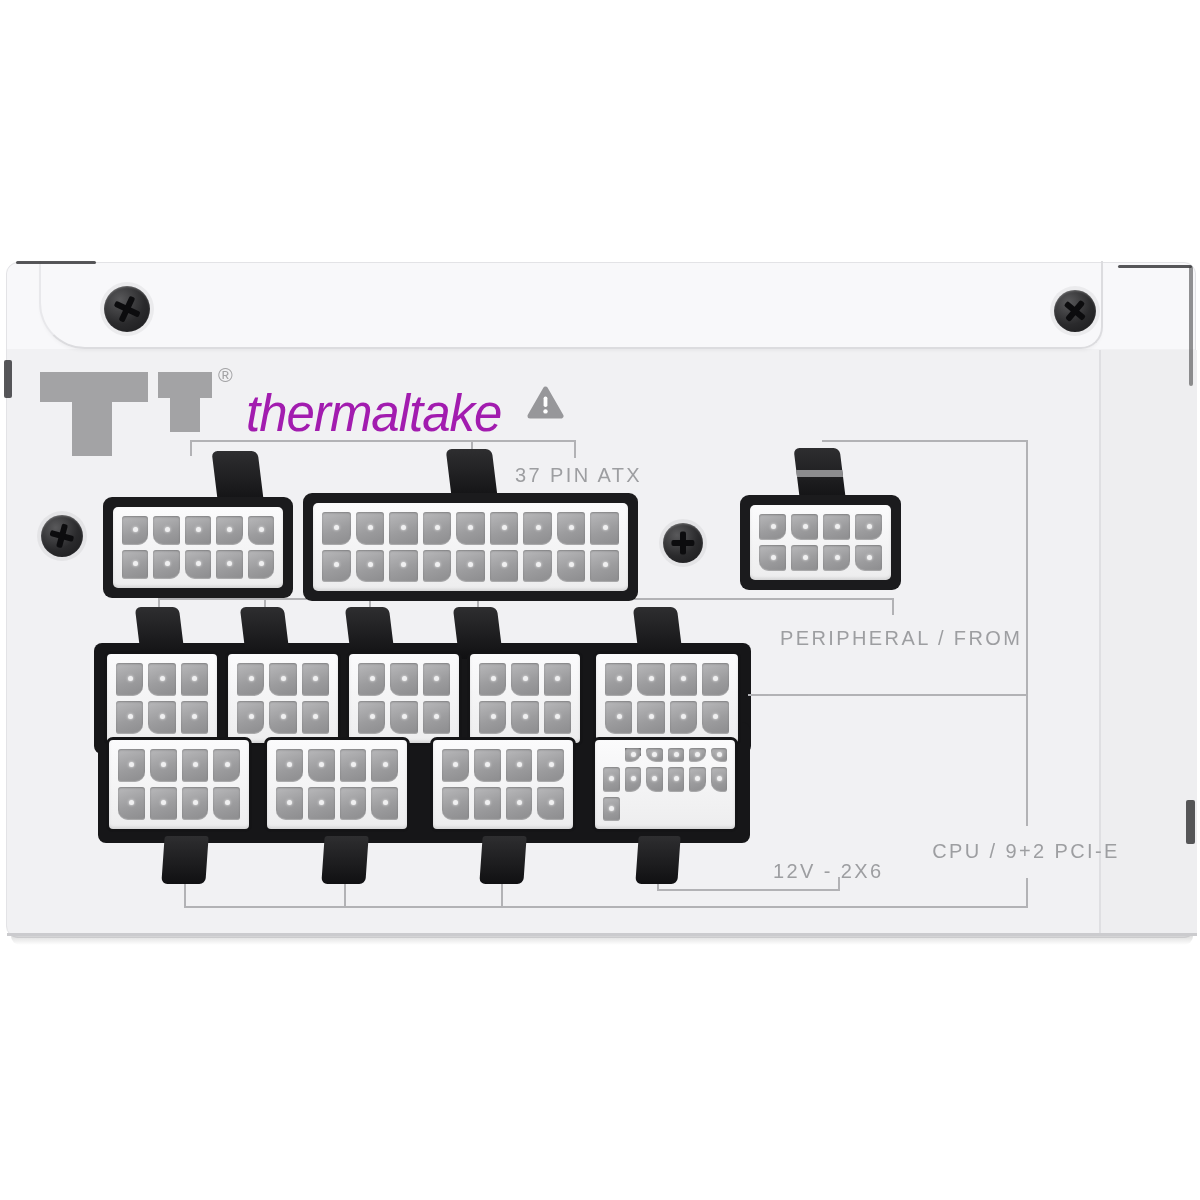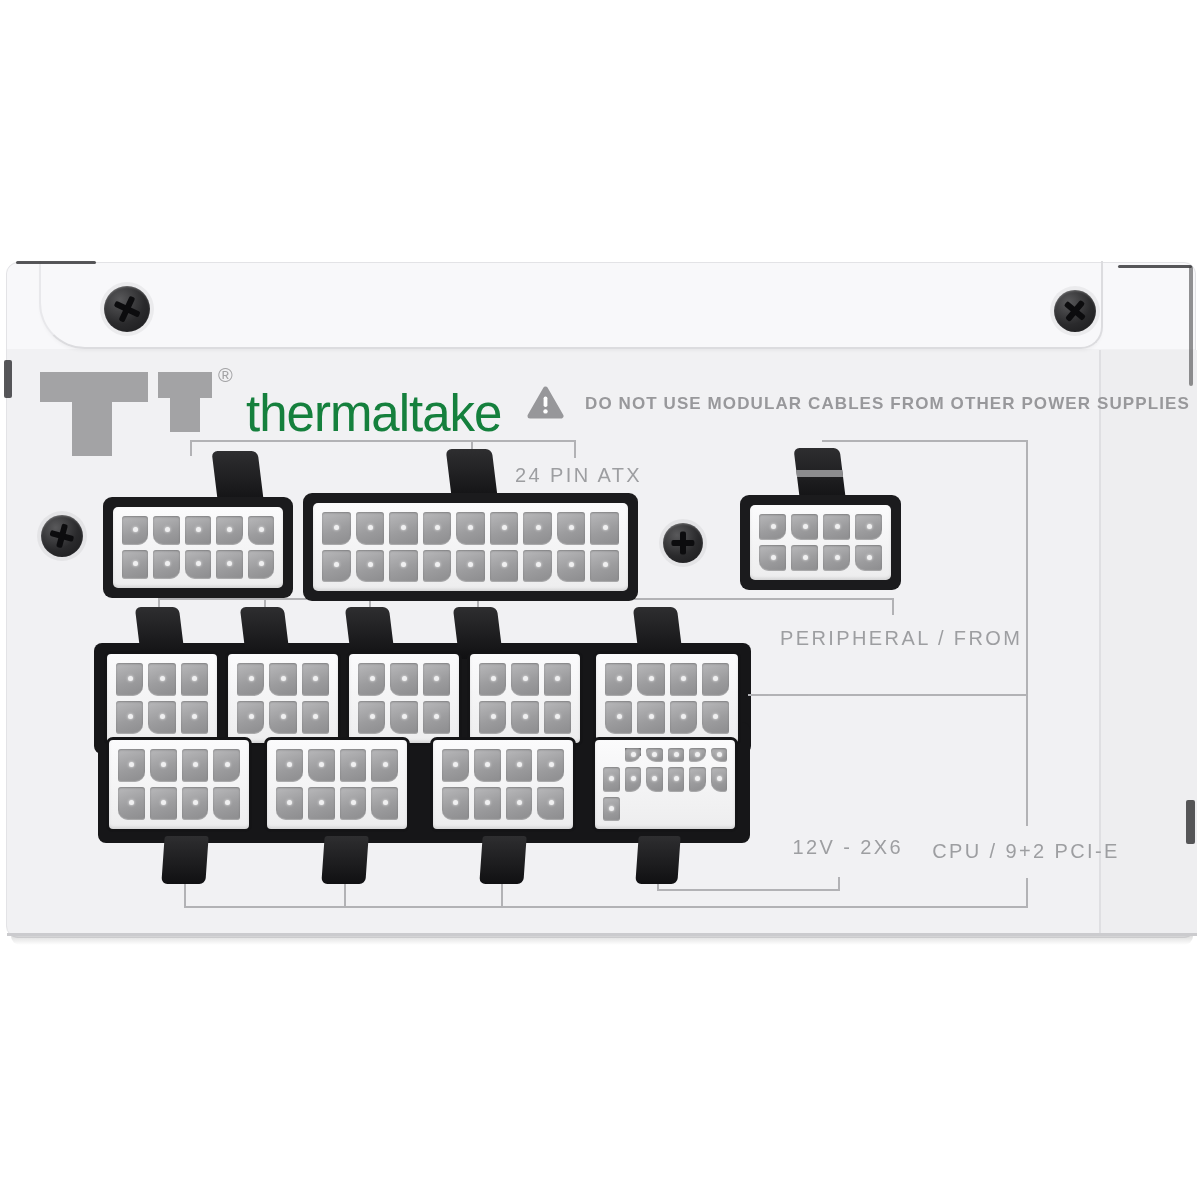--- a/index.html
+++ b/index.html
@@ -35,21 +35,21 @@
   .tab{position:absolute;background:linear-gradient(#2e2e30,#101012);z-index:1;}
   .tab.top{border-radius:6px 6px 3px 3px;transform:skewX(7deg);}
   .tab.bottom{border-radius:3px 3px 6px 6px;transform:skewX(-4deg);}
   .tab .band{position:absolute;left:0;top:38%;width:100%;height:7px;background:#98989a;opacity:.9;}
   .sense-strip{position:absolute;background:#c7c7c9;border-radius:2px;display:flex;
                justify-content:space-around;align-items:center;box-shadow:inset 0 1px 1px rgba(0,0,0,.2);}
   .sense-pin{width:4px;height:8px;background:#4a4a4c;border-radius:1px;}
   .line{position:absolute;background:#b2b2b5;}
   .port-label{position:absolute;color:#9d9ea1;font-size:20px;letter-spacing:2.4px;white-space:nowrap;}
   .brand-emblem div{position:absolute;background:#a3a3a5;}
-  #brand-text{position:absolute;left:246px;top:384px;font-size:51px;color:#15803d;letter-spacing:-1px;}
+  #brand-text{position:absolute;left:246px;top:384px;font-size:51px;color:#a21caf;letter-spacing:-1px;font-style:italic;}
   #brand-reg{position:absolute;left:218px;top:364px;font-size:20px;color:#a3a3a5;}
   #warning{position:absolute;left:527px;top:386px;display:flex;align-items:center;}
   #warning-text{margin-left:21px;color:#98989b;font-size:17px;font-weight:bold;letter-spacing:1.1px;
                 white-space:nowrap;padding-top:2px;}
 </style>
 </head>
 <body>
 
 <div id="stage">
   <div id="psu">
@@ -74,26 +74,25 @@
   </div>
   <div id="brand-reg">®</div>
   <div id="brand-text">thermaltake</div>
 
   <div id="warning">
     <svg width="37" height="33" viewBox="0 0 37 33">
       <polygon points="18.5,3 34,30 3,30" fill="#97979a" stroke="#97979a" stroke-width="5" stroke-linejoin="round"></polygon>
       <rect x="16.6" y="10.5" width="3.8" height="10.5" rx="1.8" fill="#ffffff"></rect>
       <circle cx="18.5" cy="25.4" r="2.2" fill="#ffffff"></circle>
     </svg>
-    <span id="warning-text">DO NOT USE MODULAR CABLES FROM OTHER POWER SUPPLIES</span>
   </div>
 
-  <div class="port-label" style="left:515px;top:464px;">24 PIN ATX</div>
+  <div class="port-label" style="left:515px;top:464px;">37 PIN ATX</div>
   <div class="port-label" style="left:780px;top:627px;width:226px;text-align:center;">PERIPHERAL / FROM</div>
-  <div class="port-label" style="left:773px;top:836px;width:130px;text-align:right;">12V - 2X6</div>
+  <div class="port-label" style="left:773px;top:860px;width:130px;text-align:left;">12V - 2X6</div>
   <div class="port-label" style="left:928px;top:840px;width:196px;text-align:center;">CPU / 9+2 PCI-E</div>
 
   <div id="connector-layer">
       <div class="recess" style="left: 94px; top: 643px; width: 657px; height: 111px;"></div>
       <div class="recess" style="left: 98px; top: 722px; width: 652px; height: 121px;"></div>
       <div class="line" style="left: 190px; top: 440px; width: 386px; height: 2px;"></div>
       <div class="line" style="left: 190px; top: 440px; width: 2px; height: 16px;"></div>
       <div class="line" style="left: 471px; top: 440px; width: 2px; height: 15px;"></div>
       <div class="line" style="left: 574px; top: 440px; width: 2px; height: 18px;"></div>
       <div class="line" style="left: 822px; top: 440px; width: 206px; height: 2px;"></div>

